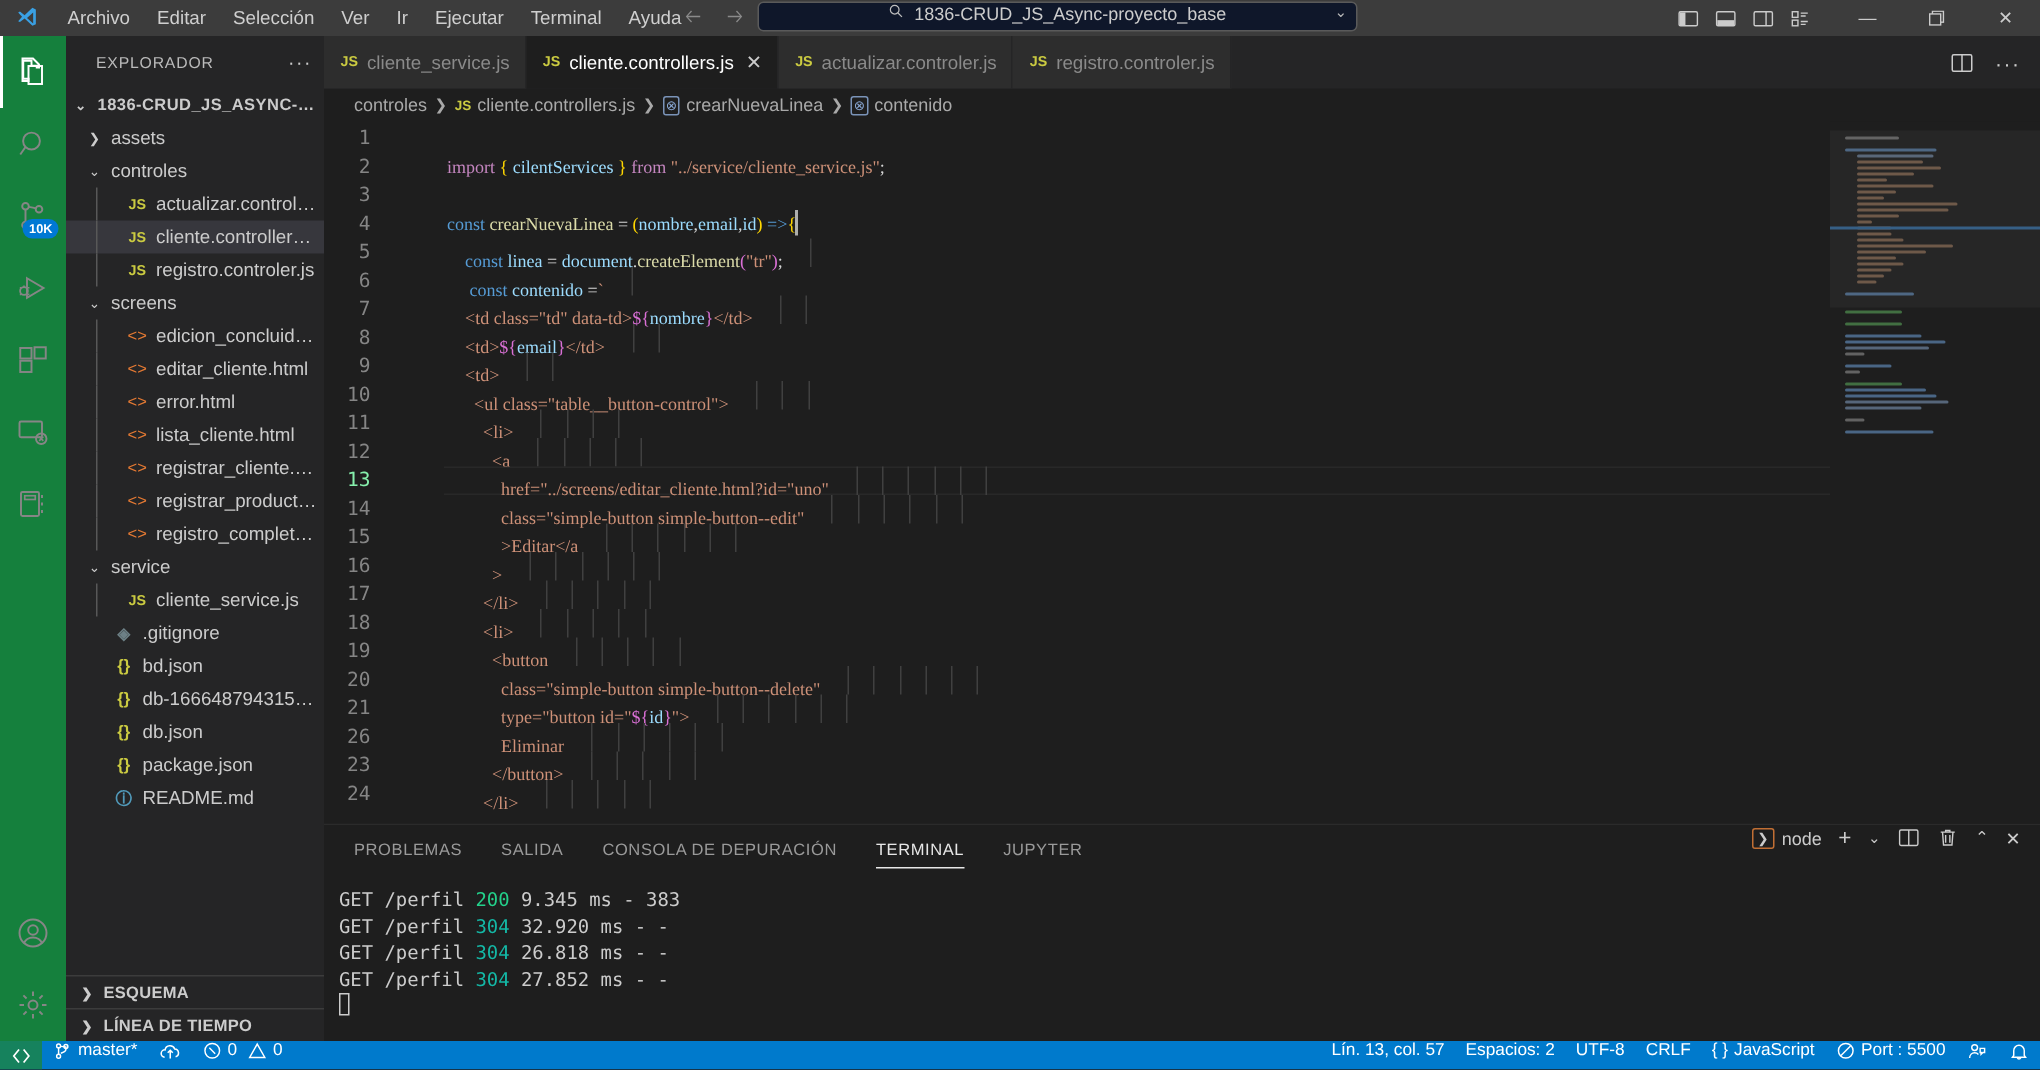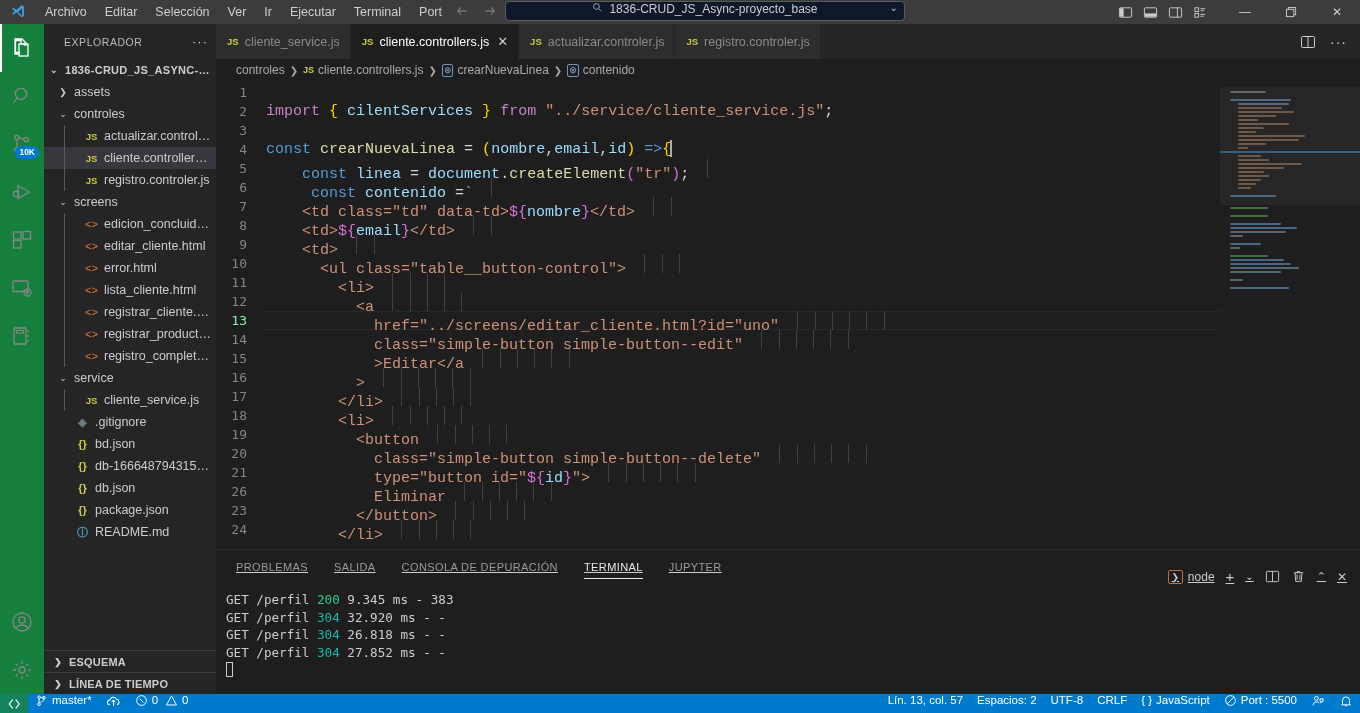--- a/index.html
+++ b/index.html
@@ -124,22 +124,22 @@
   }
   .code-scroll { flex: 1 1 auto; display: flex; position: relative; overflow: hidden; }
   .gutter {
     width: 48px; flex: 0 0 48px; text-align: right; padding-right: 17px;
     font-family: "DejaVu Sans Mono", monospace; font-size: 13px; color: #858585;
     padding-top: 2px;
   }
   .gutter .ln { height: 19px; line-height: 19px; }
   .gutter .ln.cur { color: #86efac; }
   .codelines {
-    flex: 1 1 auto; font-family: Liberation Mono, monospace; font-size: 15px;
-    padding-top: 2px; white-space: pre; position: relative; overflow: hidden;
+    flex: 1 1 auto; font-family: Liberation Serif, serif; font-size: 12px;
+    padding-top: 2px; white-space: pre; position: relative; overflow: hidden; margin-left: 32px;
   }
   .cline { height: 19px; line-height: 19px; position: relative; padding-left: 2px; }
   .cline.highlight::before {
     content: ""; position: absolute; left: -48px; right: -1200px; top: 0; bottom: 0;
     border-top: 1px solid #282828; border-bottom: 1px solid #282828; pointer-events: none;
   }
   .cline span { position: relative; }
   .ig { display: inline-block; width: 1px; background: #404040; height: 19px;
         position: absolute; top: 0; }
   .tok-kw { color: #c586c0; }
@@ -160,21 +160,21 @@
   .mm-canvas { position: absolute; top: 6px; left: 8px; right: 4px; }
   .mm-line { height: 2px; margin-bottom: 2px; border-radius: 1px; }
   .mm-slider { position: absolute; left: 0; right: 0; top: 6px; height: 118px; background: rgba(120,120,120,.10); }
   .editor-vscroll {
     position: absolute; right: 0; top: 0; width: 14px; bottom: 0; background: transparent;
   }
   .editor-vscroll .thumb { position: absolute; right: 0; width: 14px; background: #4a4a4a; opacity: .55; }
 
   
   .panel { flex: 0 0 145px; background: #1e1e1e; display: flex; flex-direction: column; border-top: 1px solid #2b2b2b; }
-  .panel-head { height: 35px; display: flex; align-items: flex-end; padding-left: 20px; flex: 0 0 35px; text-decoration: underline; }
+  .panel-head { height: 35px; display: flex; align-items: flex-start; padding-left: 20px; flex: 0 0 35px; }
   .ptab {
     font-size: 11px; letter-spacing: .4px; color: #9a9a9a; margin-right: 26px;
     height: 35px; line-height: 35px; position: relative; white-space: nowrap;
   }
   .ptab.active { color: #e7e7e7; }
   .ptab.active::after {
     content: ""; position: absolute; left: 0; right: 0; bottom: 6px; height: 1px; background: #e7e7e7;
   }
   .panel-actions { margin-left: auto; display: flex; align-items: center; gap: 11px; padding-right: 13px; color: #cccccc; font-size: 12px; }
   .term-select { display: flex; align-items: center; gap: 5px; }
@@ -215,21 +215,21 @@
         </svg>
     </div>
     <div class="menu">
       <div class="menu-item">Archivo</div>
       <div class="menu-item">Editar</div>
       <div class="menu-item">Selección</div>
       <div class="menu-item">Ver</div>
       <div class="menu-item">Ir</div>
       <div class="menu-item">Ejecutar</div>
       <div class="menu-item">Terminal</div>
-      <div class="menu-item">Port</div>
+      <div class="menu-item">Ayuda</div>
     </div>
 
     <div class="title-center">
       <div class="nav-arrows">
         <span>
           <svg width="14" height="14" viewBox="0 0 16 16">
               <path d="M6.5 3.5 2.5 8l4 4.5.75-.66L4.2 8.5H13.5v-1H4.2l3.05-3.34L6.5 3.5z" fill="#8a8a8a"></path>
             </svg>
         </span>
         <span>

